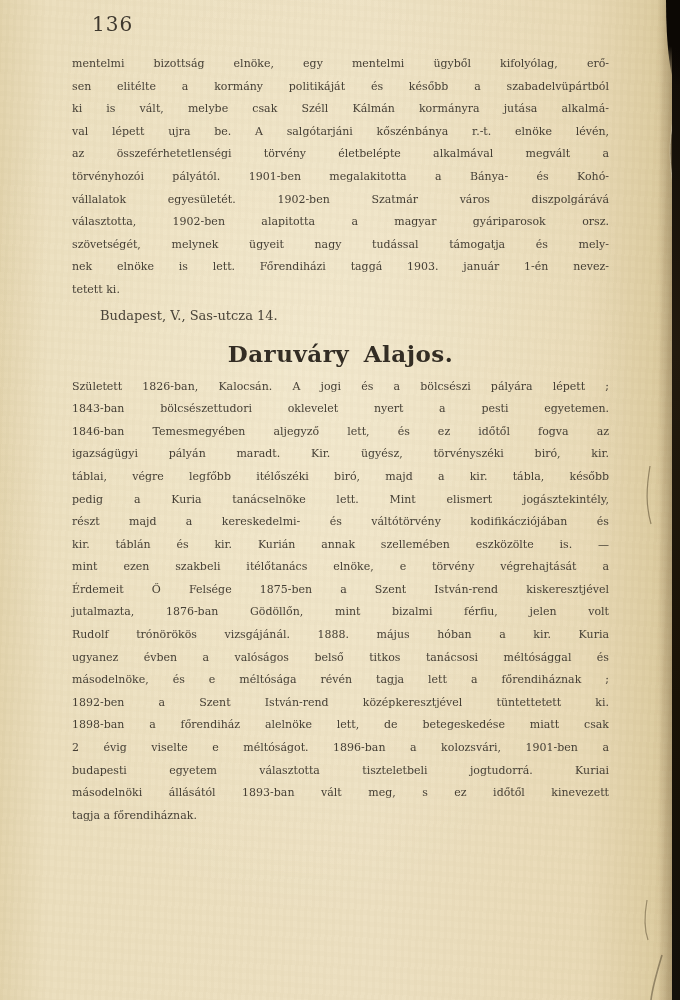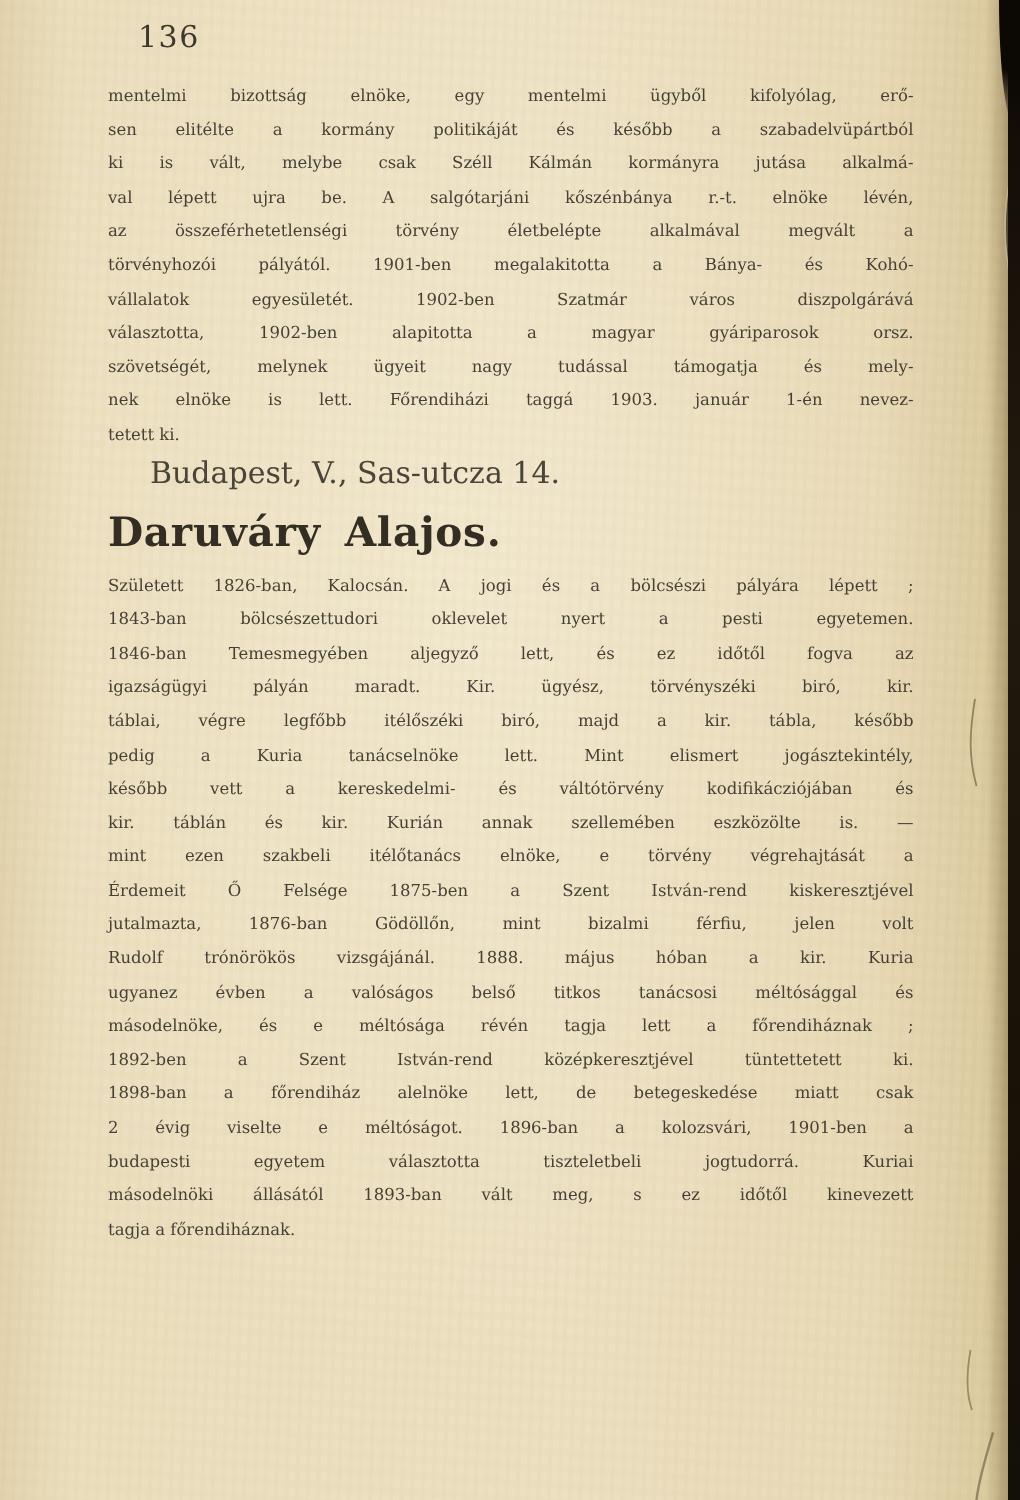--- a/index.html
+++ b/index.html
@@ -30,30 +30,30 @@
   }
   .content {
     position: absolute;
     left: 72px; top: 53px;
     width: 537px;
   }
   .para { font-size: 11px; line-height: 22.6px; color: #453f35; }
   .tline { text-align: justify; text-align-last: justify; white-space: normal; }
   .tline.last { text-align-last: left; }
   .address {
-    font-size: 20px;
+    font-size: 13px;
     line-height: 19px;
     padding-left: 28px;
     margin-top: 4px;
     color: #4a4439;
   }
   .entry-heading {
     margin: 0;
-    text-align: left;
-    font-size: 27px;
+    text-align: center;
+    font-size: 23px;
     font-weight: bold;
     letter-spacing: 0.5px;
     word-spacing: 6px;
     color: #332d24;
   }
   .entry-1 .entry-heading { margin-top: 15px; margin-bottom: 9px; }
   .edge-shadow {
     position: absolute; top: 0; right: 0; height: 1000px; width: 8px;
     background: linear-gradient(180deg, #0d0905 0%, #221a0e 35%, #191206 70%, #13100a 100%);
   }
@@ -97,21 +97,21 @@
 
     <section class="entry entry-1">
       <h2 class="entry-heading">Daruváry Alajos.</h2>
       <div class="para">
           <div class="tline">Született 1826-ban, Kalocsán. A jogi és a bölcsészi pályára lépett ;</div>
           <div class="tline">1843-ban bölcsészettudori oklevelet nyert a pesti egyetemen.</div>
           <div class="tline">1846-ban Temesmegyében aljegyző lett, és ez időtől fogva az</div>
           <div class="tline">igazságügyi pályán maradt. Kir. ügyész, törvényszéki biró, kir.</div>
           <div class="tline">táblai, végre legfőbb itélőszéki biró, majd a kir. tábla, később</div>
           <div class="tline">pedig a Kuria tanácselnöke lett. Mint elismert jogásztekintély,</div>
-          <div class="tline">később vett a kereskedelmi- és váltótörvény kodifikácziójában és</div>
+          <div class="tline">részt majd a kereskedelmi- és váltótörvény kodifikácziójában és</div>
           <div class="tline">kir. táblán és kir. Kurián annak szellemében eszközölte is. —</div>
           <div class="tline">mint ezen szakbeli itélőtanács elnöke, e törvény végrehajtását a</div>
           <div class="tline">Érdemeit Ő Felsége 1875-ben a Szent István-rend kiskeresztjével</div>
           <div class="tline">jutalmazta, 1876-ban Gödöllőn, mint bizalmi férfiu, jelen volt</div>
           <div class="tline">Rudolf trónörökös vizsgájánál. 1888. május hóban a kir. Kuria</div>
           <div class="tline">ugyanez évben a valóságos belső titkos tanácsosi méltósággal és</div>
           <div class="tline">másodelnöke, és e méltósága révén tagja lett a főrendiháznak ;</div>
           <div class="tline">1892-ben a Szent István-rend középkeresztjével tüntettetett ki.</div>
           <div class="tline">1898-ban a főrendiház alelnöke lett, de betegeskedése miatt csak</div>
           <div class="tline">2 évig viselte e méltóságot. 1896-ban a kolozsvári, 1901-ben a</div>

